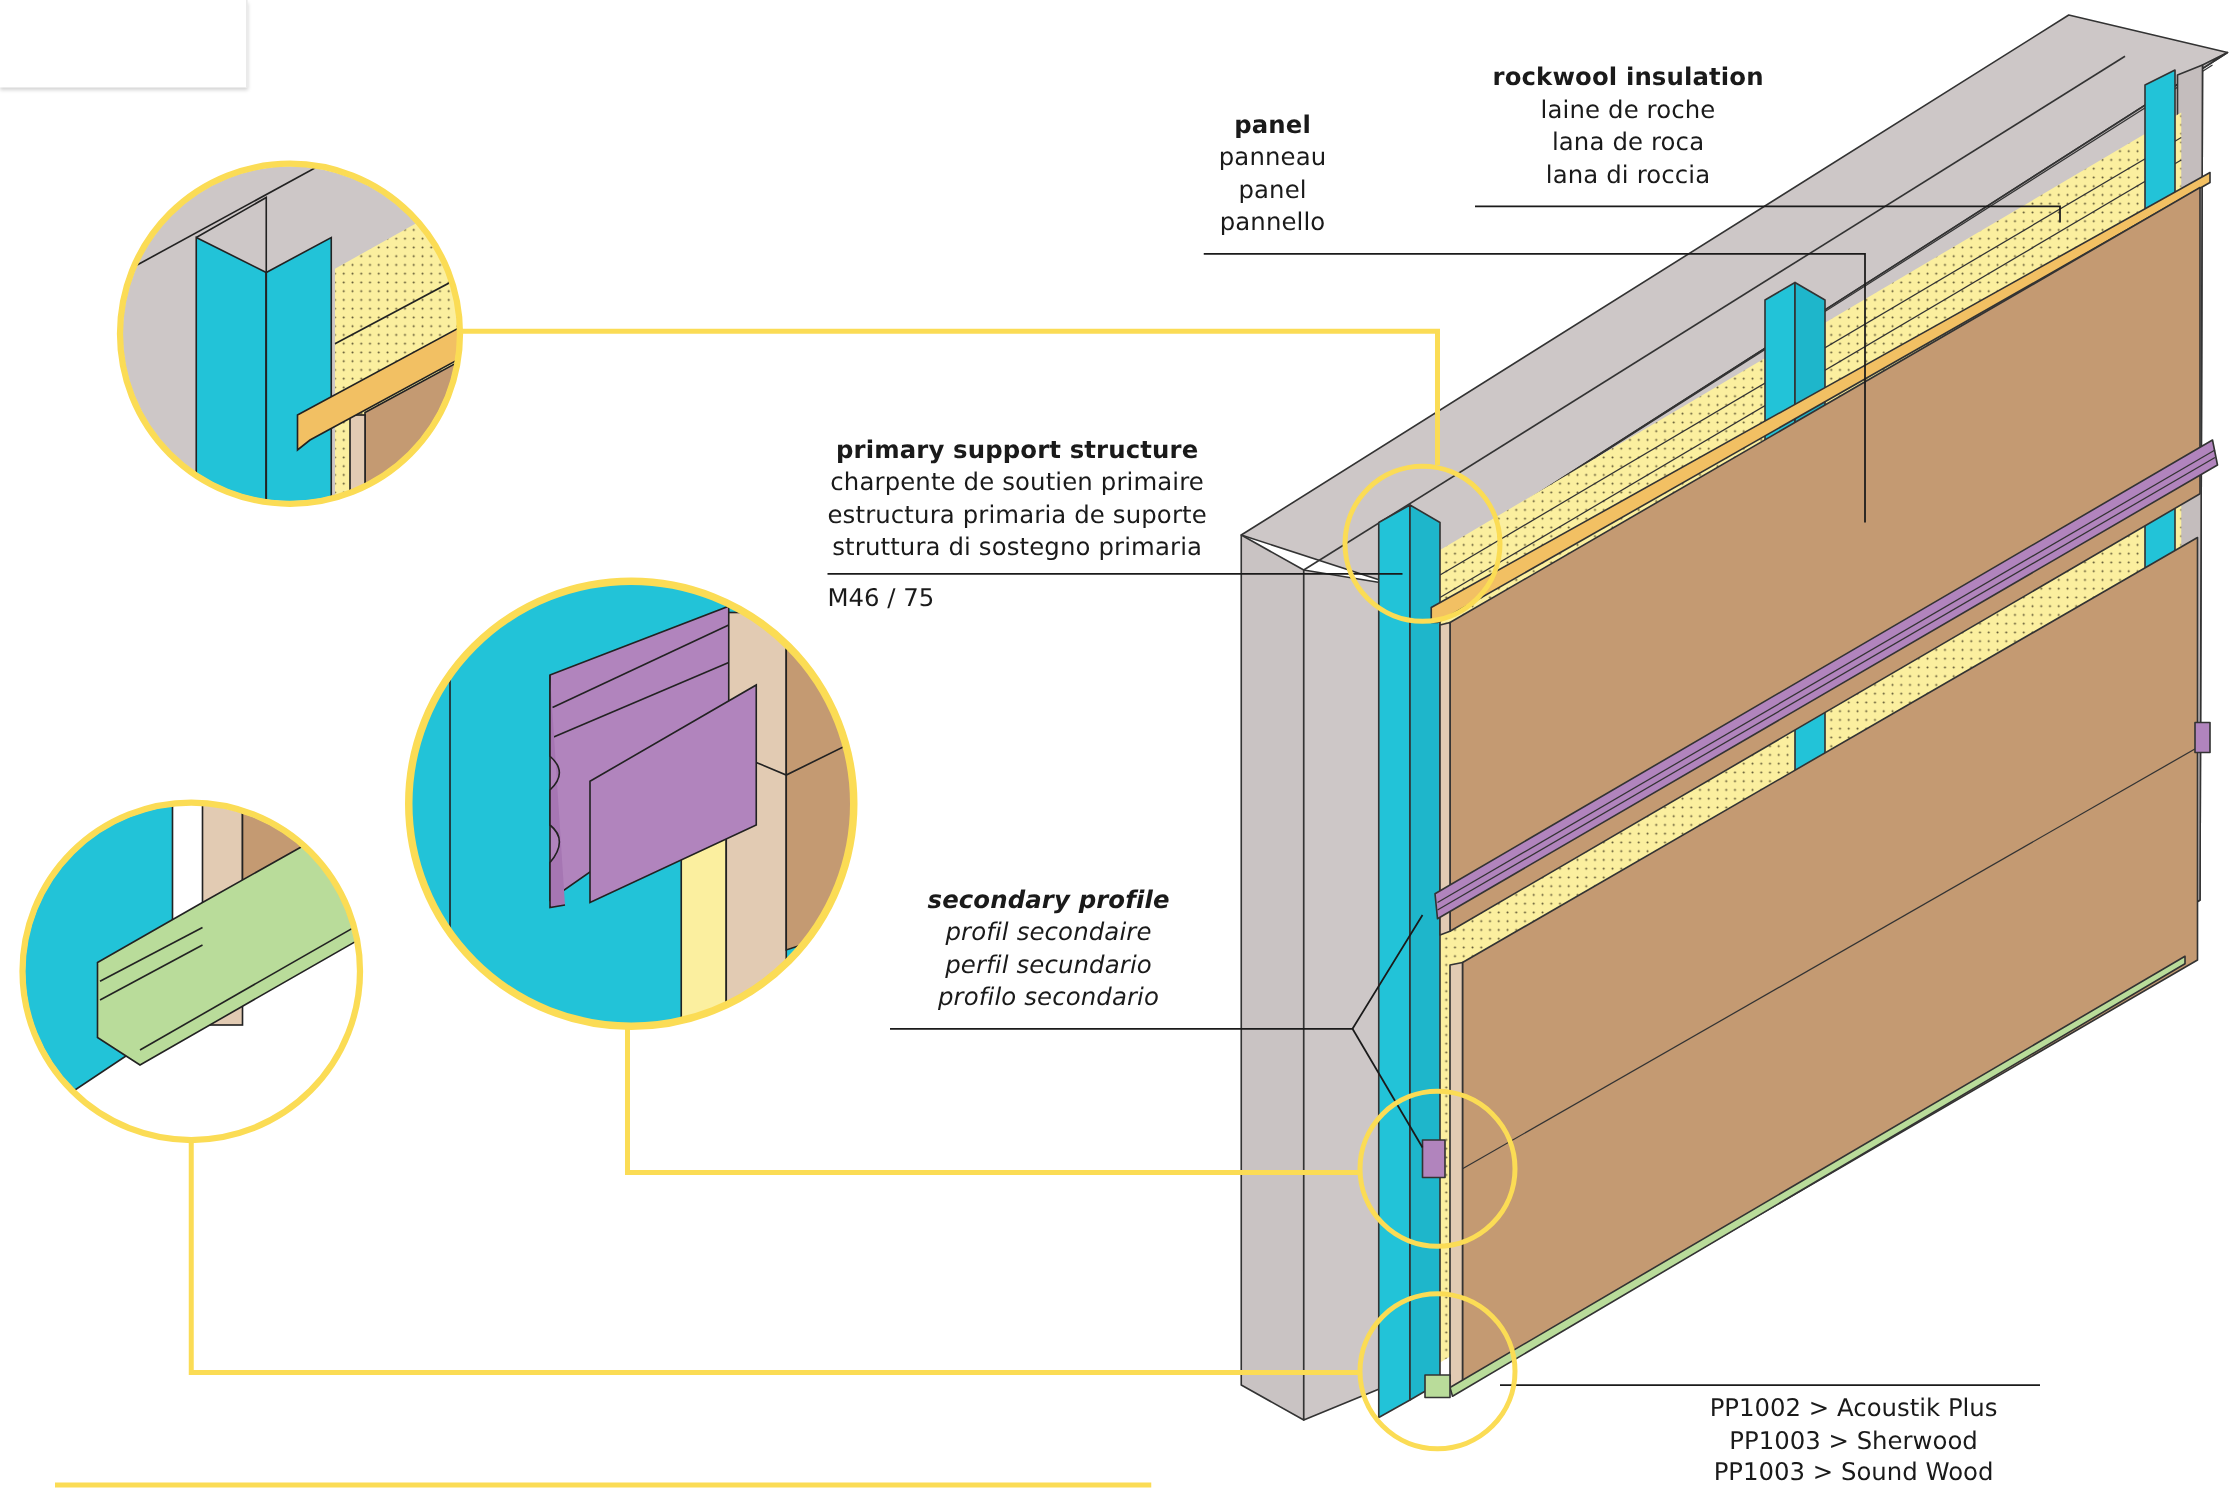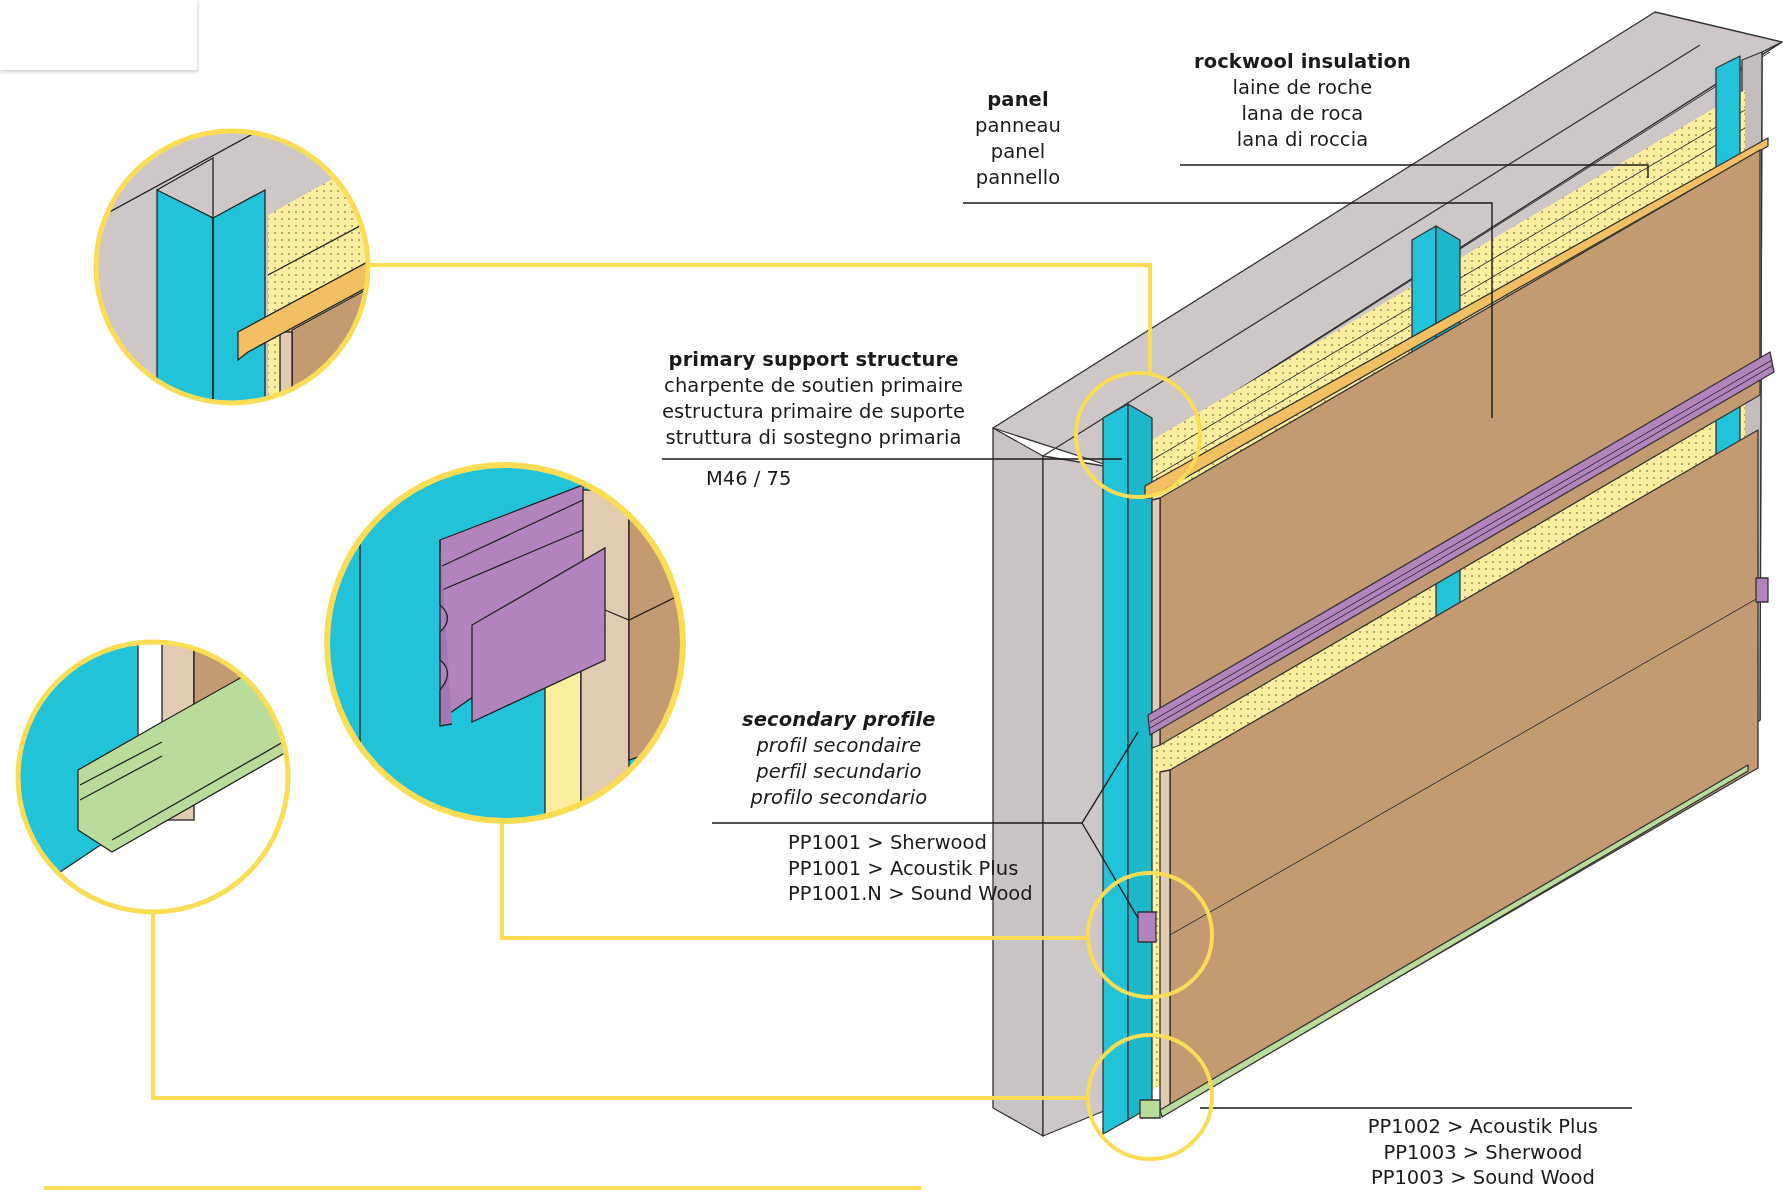--- a/index.html
+++ b/index.html
@@ -6,21 +6,21 @@
   body { width: 1791px; height: 1194px; position: relative; overflow: hidden;
          font-family: "DejaVu Sans", sans-serif; color: #1a1a1a; }
   #stage { position: absolute; left: 0; top: 0; width: 1791px; height: 1194px; }
   .corner-card { position: absolute; left: 0; top: 0; width: 197px; height: 70px;
                  background: #ffffff; border-right: 1px solid #e4e4e4;
                  box-shadow: 0 2px 3px rgba(0,0,0,0.18); }
   .label { position: absolute; font-size: 19.5px; line-height: 26px; letter-spacing: 0.1px; }
   .label .t { display: block; white-space: nowrap; text-align: center; }
   .label .t.head { font-weight: bold; }
   .label.right { text-align: right; }
-  .codes { position: absolute; font-size: 19.5px; line-height: 25.5px; white-space: nowrap; margin-left: 44px; }
+  .codes { position: absolute; font-size: 19.5px; line-height: 25.5px; white-space: nowrap; }
   .codes .t { display: block; }
   .codes.right { text-align: center; }
 </style>
 </head>
 <body>
 
 <div id="stage">
   <div class="corner-card"></div>
 
   <svg id="art" width="1791" height="1194" viewBox="0 0 1791 1194" style="position:absolute;left:0;top:0">
@@ -170,37 +170,32 @@
   <div class="label" style="left:1194px; top:49px;">
     <span class="t head">rockwool insulation</span>
     <span class="t">laine de roche</span>
     <span class="t">lana de roca</span>
     <span class="t">lana di roccia</span>
   </div>
 
   <div class="label" style="left:662px; top:347px;">
     <span class="t head">primary support structure</span>
     <span class="t">charpente de soutien primaire</span>
-    <span class="t">estructura primaire de suporte</span>
+    <span class="t">estructura primaria de suporte</span>
     <span class="t">struttura di sostegno primaria</span>
   </div>
   <div class="codes" style="left:662px; top:466px;">
     <span class="t">M46 / 75</span>
   </div>
 
   <div class="label" style="left:742px; top:707px;font-style:italic;">
     <span class="t head">secondary profile</span>
     <span class="t">profil secondaire</span>
     <span class="t">perfil secundario</span>
     <span class="t">profilo secondario</span>
   </div>
-  <div class="codes" style="left:744px; top:830px;">
-    <span class="t">PP1001 &gt; Sherwood</span>
-    <span class="t">PP1001 &gt; Acoustik Plus</span>
-    <span class="t">PP1001.N &gt; Sound Wood</span>
-  </div>
 
   <div class="codes right" style="right:193px; top:1114px;">
     <span class="t">PP1002 &gt; Acoustik Plus</span>
     <span class="t">PP1003 &gt; Sherwood</span>
     <span class="t">PP1003 &gt; Sound Wood</span>
   </div>
 </div>
 
 </body></html>

